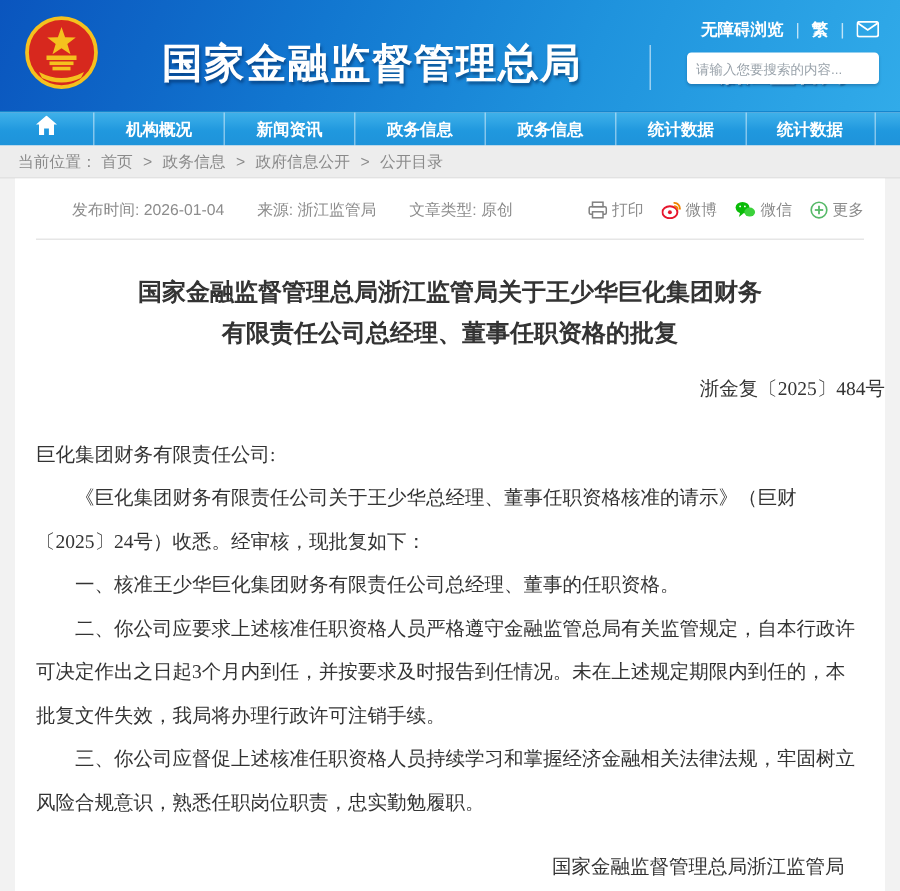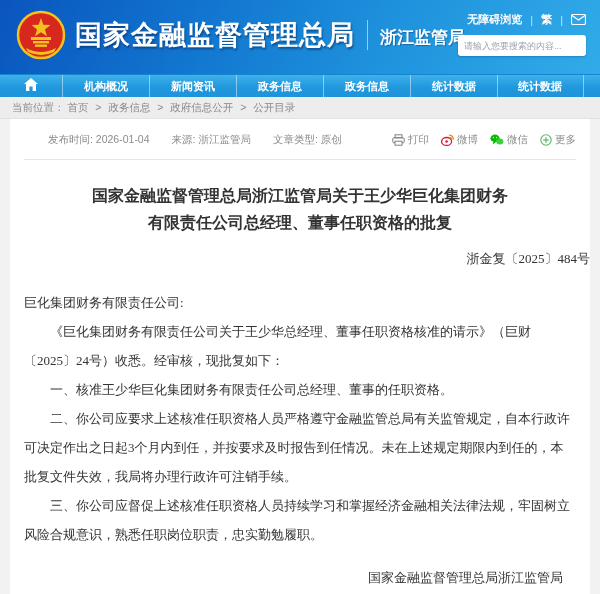--- a/index.html
+++ b/index.html
@@ -5,21 +5,21 @@
   * { margin:0; padding:0; box-sizing:border-box; }
   html,body { width:600px; height:594px; overflow:hidden; }
   body { background:#f2f2f2; font-family:"Liberation Sans","DejaVu Sans",sans-serif; }
 
   
   .site-header{
     position:relative; height:74px; width:600px;
     background:linear-gradient(115deg,#0a55be 0%, #1277d0 35%, #1f93dd 65%, #31abe9 100%);
     color:#fff;
   }
-  .brand{ position:absolute; left:16px; top:10px; display:flex; align-items:center; }
+  .brand{ position:absolute; left:16px; top:10px; display:flex; align-items:flex-end;gap:33px; }
   .emblem{ width:50px; height:50px; flex:0 0 auto; }
   .site-title{
     margin-left:9px; font-size:27px; font-weight:bold; letter-spacing:1px;
     text-shadow:1px 2px 2px rgba(0,40,90,.55); white-space:nowrap;
   }
   .brand-divider{ width:1px; height:30px; background:rgba(255,255,255,.55); margin:0 12px 0 12px; }
   .branch-title{ font-size:17px; font-weight:bold; text-shadow:1px 1px 1px rgba(0,40,90,.4); white-space:nowrap; padding-top:4px;}
 
   .utility{ position:absolute; right:14px; top:12px; display:flex; align-items:center; gap:8px;
     font-size:11px; font-weight:bold; color:#fff; }

